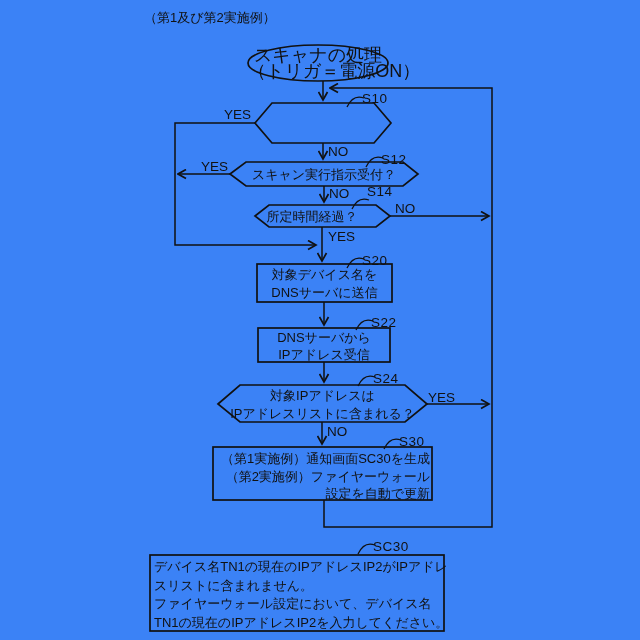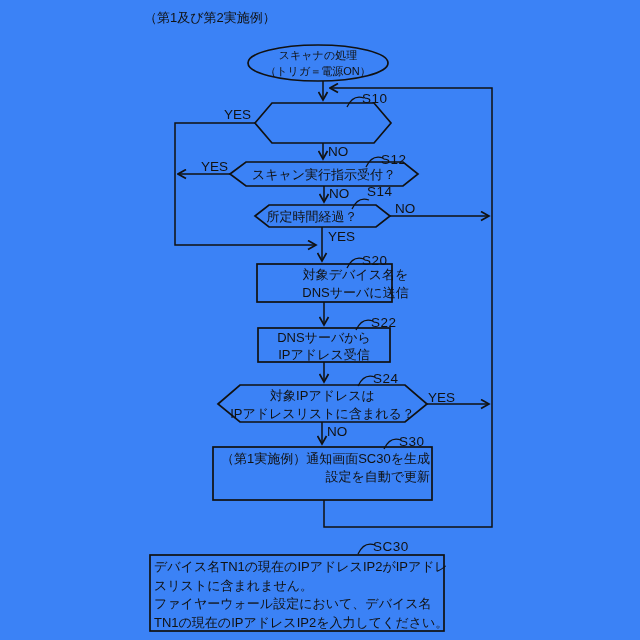--- a/index.html
+++ b/index.html
@@ -72,41 +72,41 @@
     <path d="M352,209 q6,-13 17,-9" fill="none" stroke="#111" stroke-width="1.3"></path>
     <path d="M347,268 q6,-13 17,-9" fill="none" stroke="#111" stroke-width="1.3"></path>
     <path d="M356,330 q6,-13 17,-9" fill="none" stroke="#111" stroke-width="1.3"></path>
     <path d="M358,386 q6,-13 17,-9" fill="none" stroke="#111" stroke-width="1.3"></path>
     <path d="M384,449 q6,-13 17,-9" fill="none" stroke="#111" stroke-width="1.3"></path>
     <path d="M358,554 q6,-13 17,-9" fill="none" stroke="#111" stroke-width="1.3"></path>
   </svg>
 
   <div class="t" style="left:144px;top:10px;">（第1及び第2実施例）</div>
 
-  <div class="t ctr node-lines" style="left:248px;top:47px;width:140px;font-size:11px;line-height:16px;">
+  <div class="t ctr node-lines" style="left:248px;top:47px;width:140px;font-size:18px;line-height:16px;">
     <div>スキャナの処理</div>
     <div>（トリガ＝電源ON）</div>
   </div>
 
   <div class="t tag" style="left:362px;top:91px;">S10</div>
   <div class="t branch" style="left:224px;top:107px;">YES</div>
   <div class="t branch" style="left:328px;top:144px;">NO</div>
 
   <div class="t tag" style="left:381px;top:152px;">S12</div>
   <div class="t ctr" style="left:230px;top:167px;width:188px;">スキャン実行指示受付？</div>
   <div class="t branch" style="left:201px;top:159px;">YES</div>
   <div class="t branch" style="left:329px;top:186px;">NO</div>
 
   <div class="t tag" style="left:367px;top:184px;">S14</div>
   <div class="t ctr" style="left:258px;top:209px;width:108px;">所定時間経過？</div>
   <div class="t branch" style="left:395px;top:201px;">NO</div>
   <div class="t branch" style="left:328px;top:229px;">YES</div>
 
   <div class="t tag" style="left:362px;top:253px;">S20</div>
-  <div class="t ctr node-lines" style="left:246px;top:266px;width:135px;line-height:17.5px;padding-left:42px;">
+  <div class="t ctr node-lines" style="left:257px;top:266px;width:135px;line-height:17.5px;">
     <div>対象デバイス名を</div>
     <div>DNSサーバに送信</div>
   </div>
 
   <div class="t tag" style="left:371px;top:315px;">S22</div>
   <div class="t ctr node-lines" style="left:258px;top:330px;width:132px;line-height:16.5px;">
     <div>DNSサーバから</div>
     <div>IPアドレス受信</div>
   </div>
 
@@ -114,20 +114,21 @@
   <div class="t ctr node-lines" style="left:220px;top:387px;width:205px;line-height:18px;">
     <div>対象IPアドレスは</div>
     <div>IPアドレスリストに含まれる？</div>
   </div>
   <div class="t branch" style="left:428px;top:390px;">YES</div>
   <div class="t branch" style="left:327px;top:424px;">NO</div>
 
   <div class="t tag" style="left:399px;top:434px;">S30</div>
   <div class="t node-lines" style="left:218px;top:450px;width:212px;line-height:17.5px;text-align:right;">
     <div>（第1実施例）通知画面SC30を生成</div>
+    <div>（第2実施例）ファイヤーウォール</div>
     <div>設定を自動で更新</div>
   </div>
 
   <div class="t tag" style="left:373px;top:539px;">SC30</div>
   <div class="t node-lines" style="left:154px;top:558px;width:288px;line-height:18.5px;">
     <div>デバイス名TN1の現在のIPアドレスIP2がIPアドレ</div>
     <div>スリストに含まれません。</div>
     <div>ファイヤーウォール設定において、デバイス名</div>
     <div>TN1の現在のIPアドレスIP2を入力してください。</div>
   </div>

